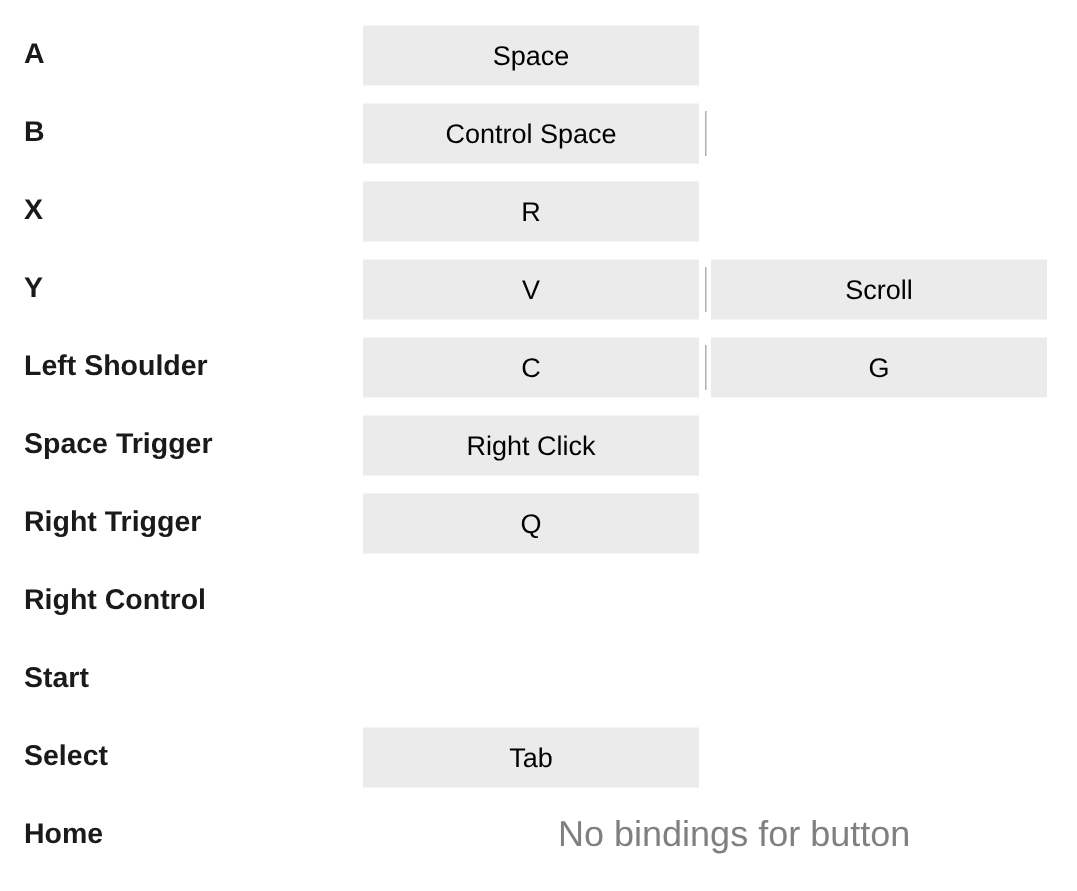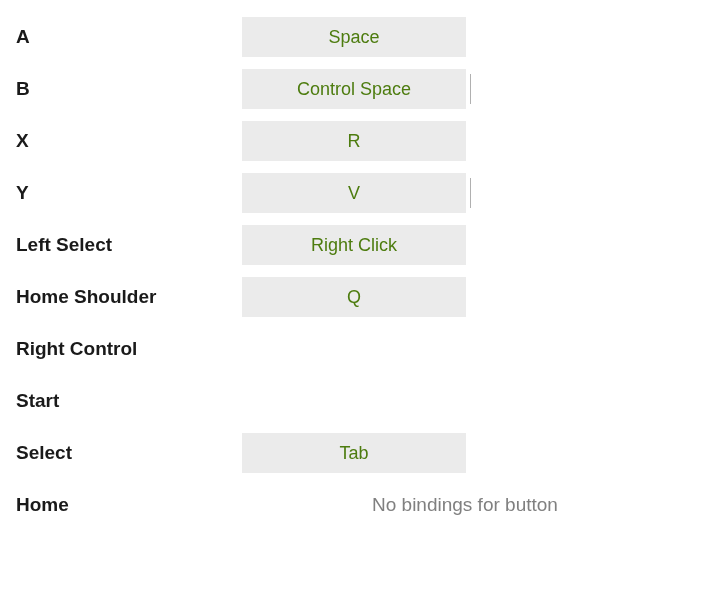--- a/index.html
+++ b/index.html
@@ -27,39 +27,39 @@
       padding-left: 4px;
     }
     .binding-cell {
       width: 224px;
       height: 40px;
       background: #ebebeb;
       display: flex;
       align-items: center;
       justify-content: center;
       font-size: 18px;
-      color: #4d7c0f;
+      color: #000000;
       cursor: pointer;
       position: relative;
     }
     .binding-sep {
       width: 8px;
       height: 40px;
       display: flex;
       align-items: center;
       justify-content: center;
     }
     .binding-sep::after {
       content: '';
       width: 1px;
       height: 30px;
       background: #b0b0b0;
     }
     .no-binding {
-      font-size: 19px;
+      font-size: 24px;
       color: #808080;
       padding-left: 130px;
     }
   </style>
 </head>
 <body>
 
 <div id="bindings-container">
     <div class="binding-row">
       <div class="binding-label">A</div>
@@ -71,27 +71,34 @@
       <div class="binding-sep"></div>
     </div>
     <div class="binding-row">
       <div class="binding-label">X</div>
       <div class="binding-cell">R</div>
     </div>
     <div class="binding-row">
       <div class="binding-label">Y</div>
       <div class="binding-cell">V</div>
       <div class="binding-sep"></div>
+      <div class="binding-cell">Scroll</div>
     </div>
     <div class="binding-row">
-      <div class="binding-label">Left Select</div>
+      <div class="binding-label">Left Shoulder</div>
+      <div class="binding-cell">C</div>
+      <div class="binding-sep"></div>
+      <div class="binding-cell">G</div>
+    </div>
+    <div class="binding-row">
+      <div class="binding-label">Space Trigger</div>
       <div class="binding-cell">Right Click</div>
     </div>
     <div class="binding-row">
-      <div class="binding-label">Home Shoulder</div>
+      <div class="binding-label">Right Trigger</div>
       <div class="binding-cell">Q</div>
     </div>
     <div class="binding-row">
       <div class="binding-label">Right Control</div>
     </div>
     <div class="binding-row">
       <div class="binding-label">Start</div>
     </div>
     <div class="binding-row">
       <div class="binding-label">Select</div>

